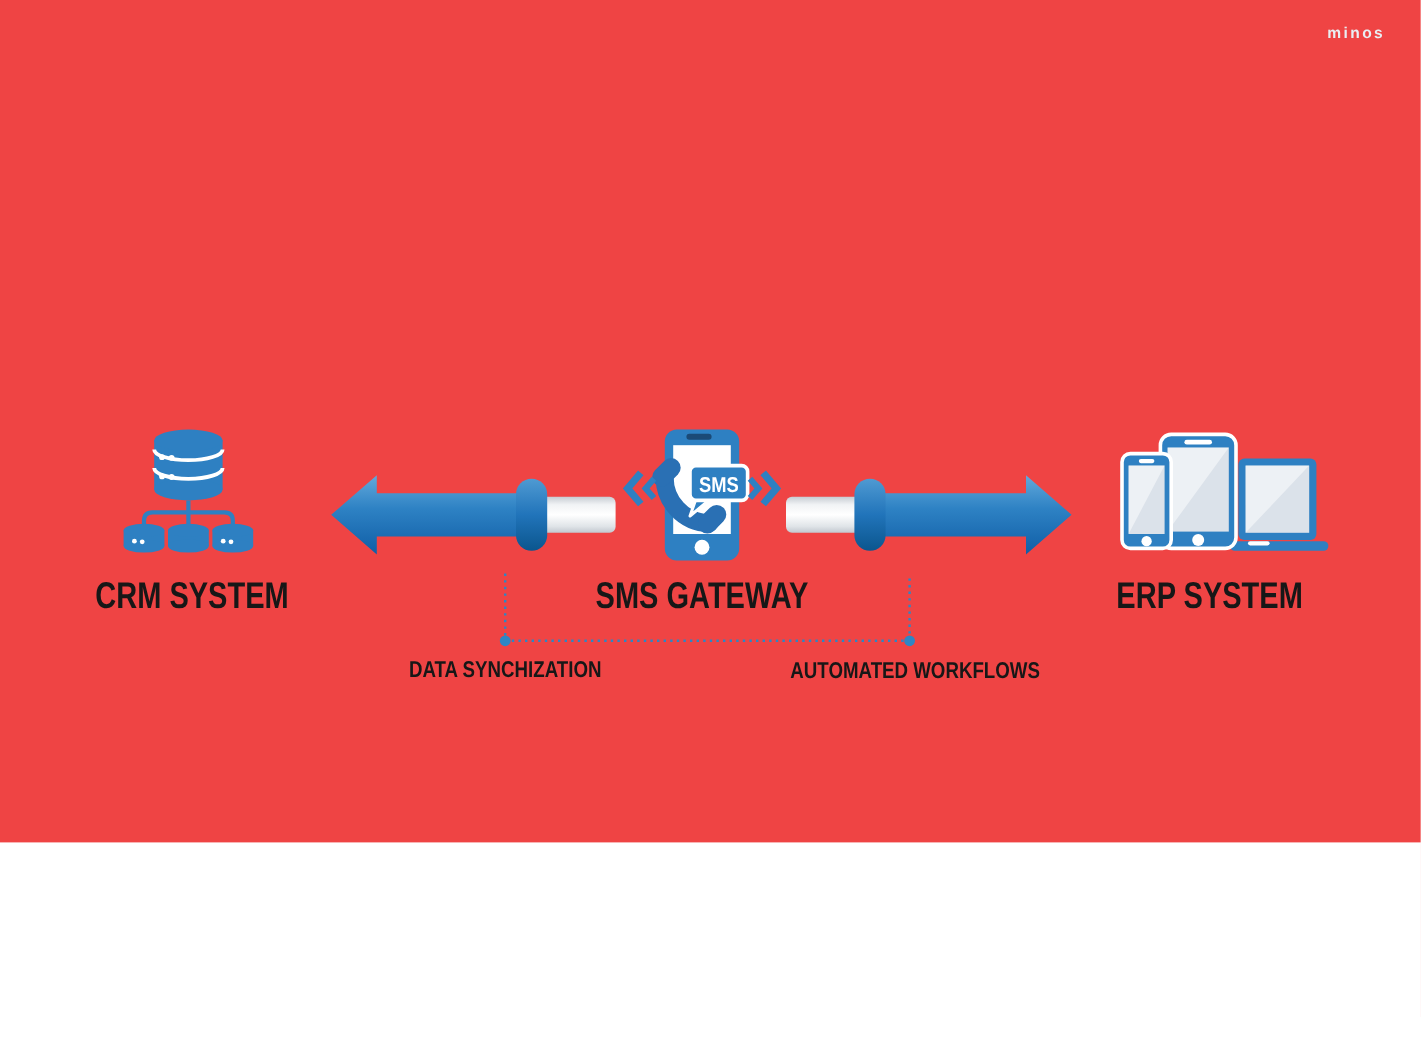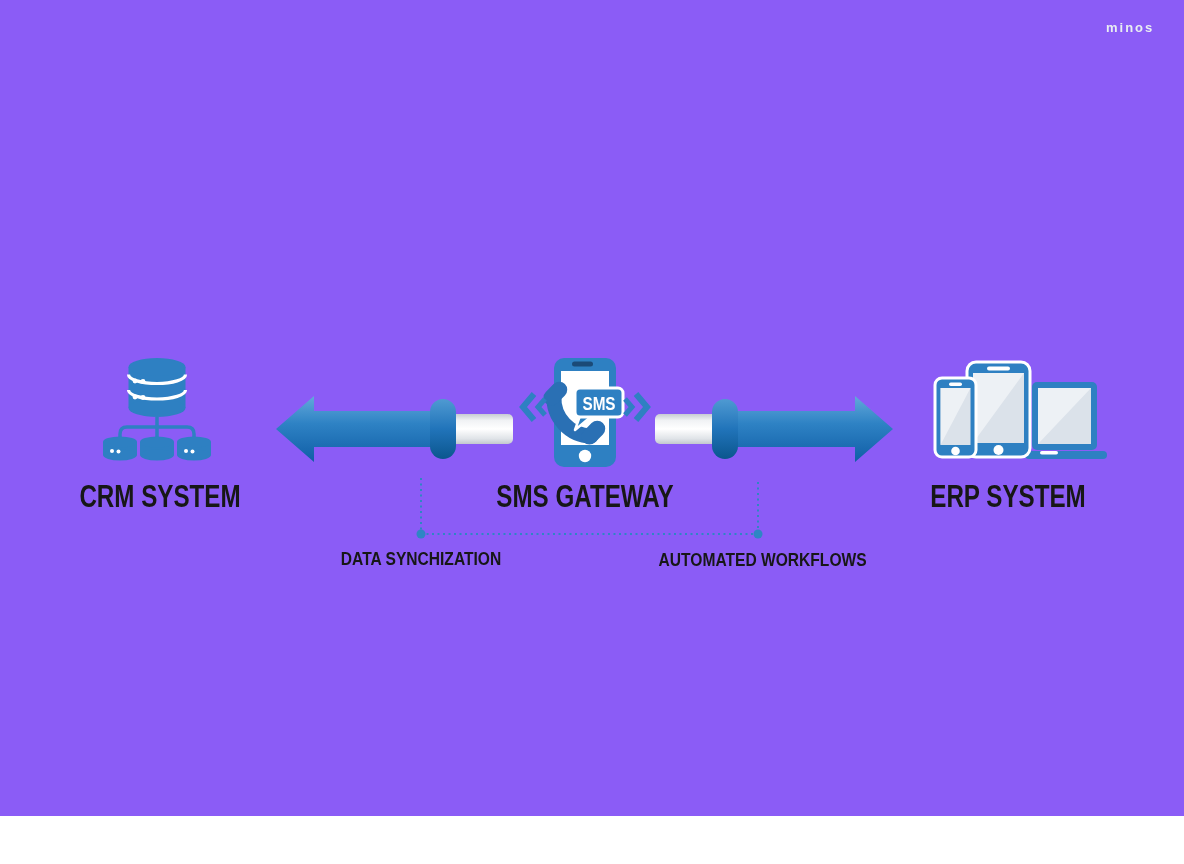--- a/index.html
+++ b/index.html
@@ -1,17 +1,17 @@
 <!DOCTYPE html>
 <html><head>
 <meta charset="utf-8">
 <style>
   html, body { margin: 0; padding: 0; background: #ffffff; }
   body { width: 1184px; height: 864px; font-family: "Liberation Sans", sans-serif; }
-  .canvas { position: relative; width: 1184px; height: 816px; background: #8b5cf6; overflow: hidden; }
+  .canvas { position: relative; width: 1184px; height: 702px; background: #ef4444; overflow: hidden; }
   .abs { position: absolute; }
   .node-label {
     position: absolute;
     width: 260px;
     text-align: center;
     font-weight: bold;
     font-size: 31px;
     color: #171717;
     white-space: nowrap;
     transform: scaleX(0.78);

